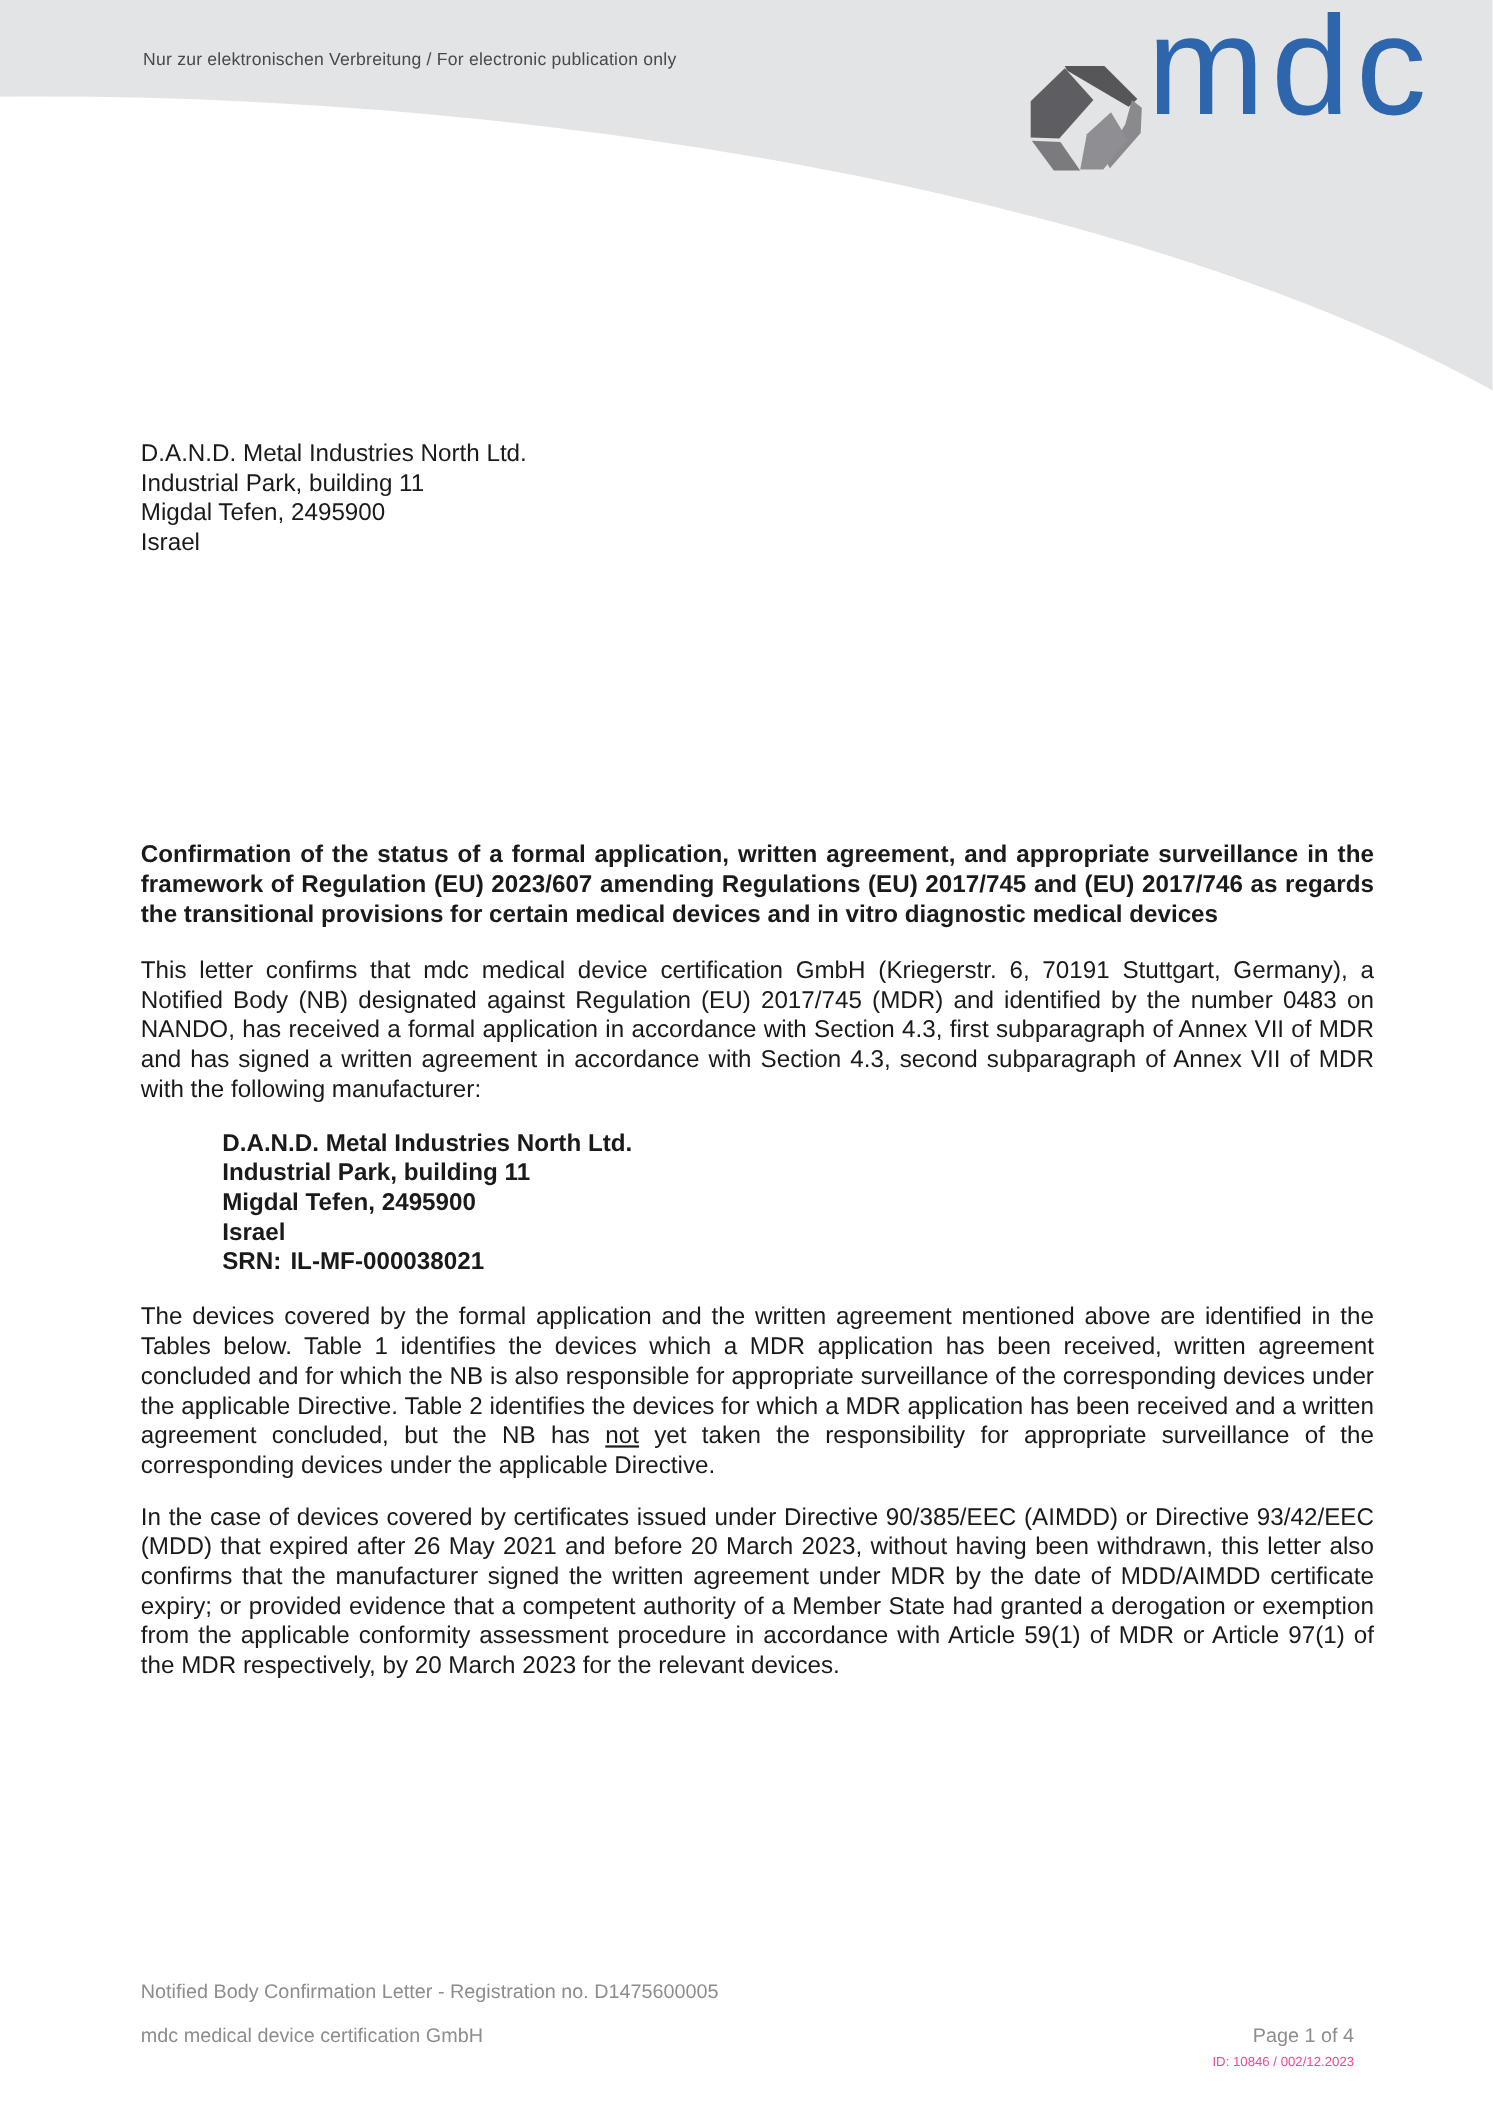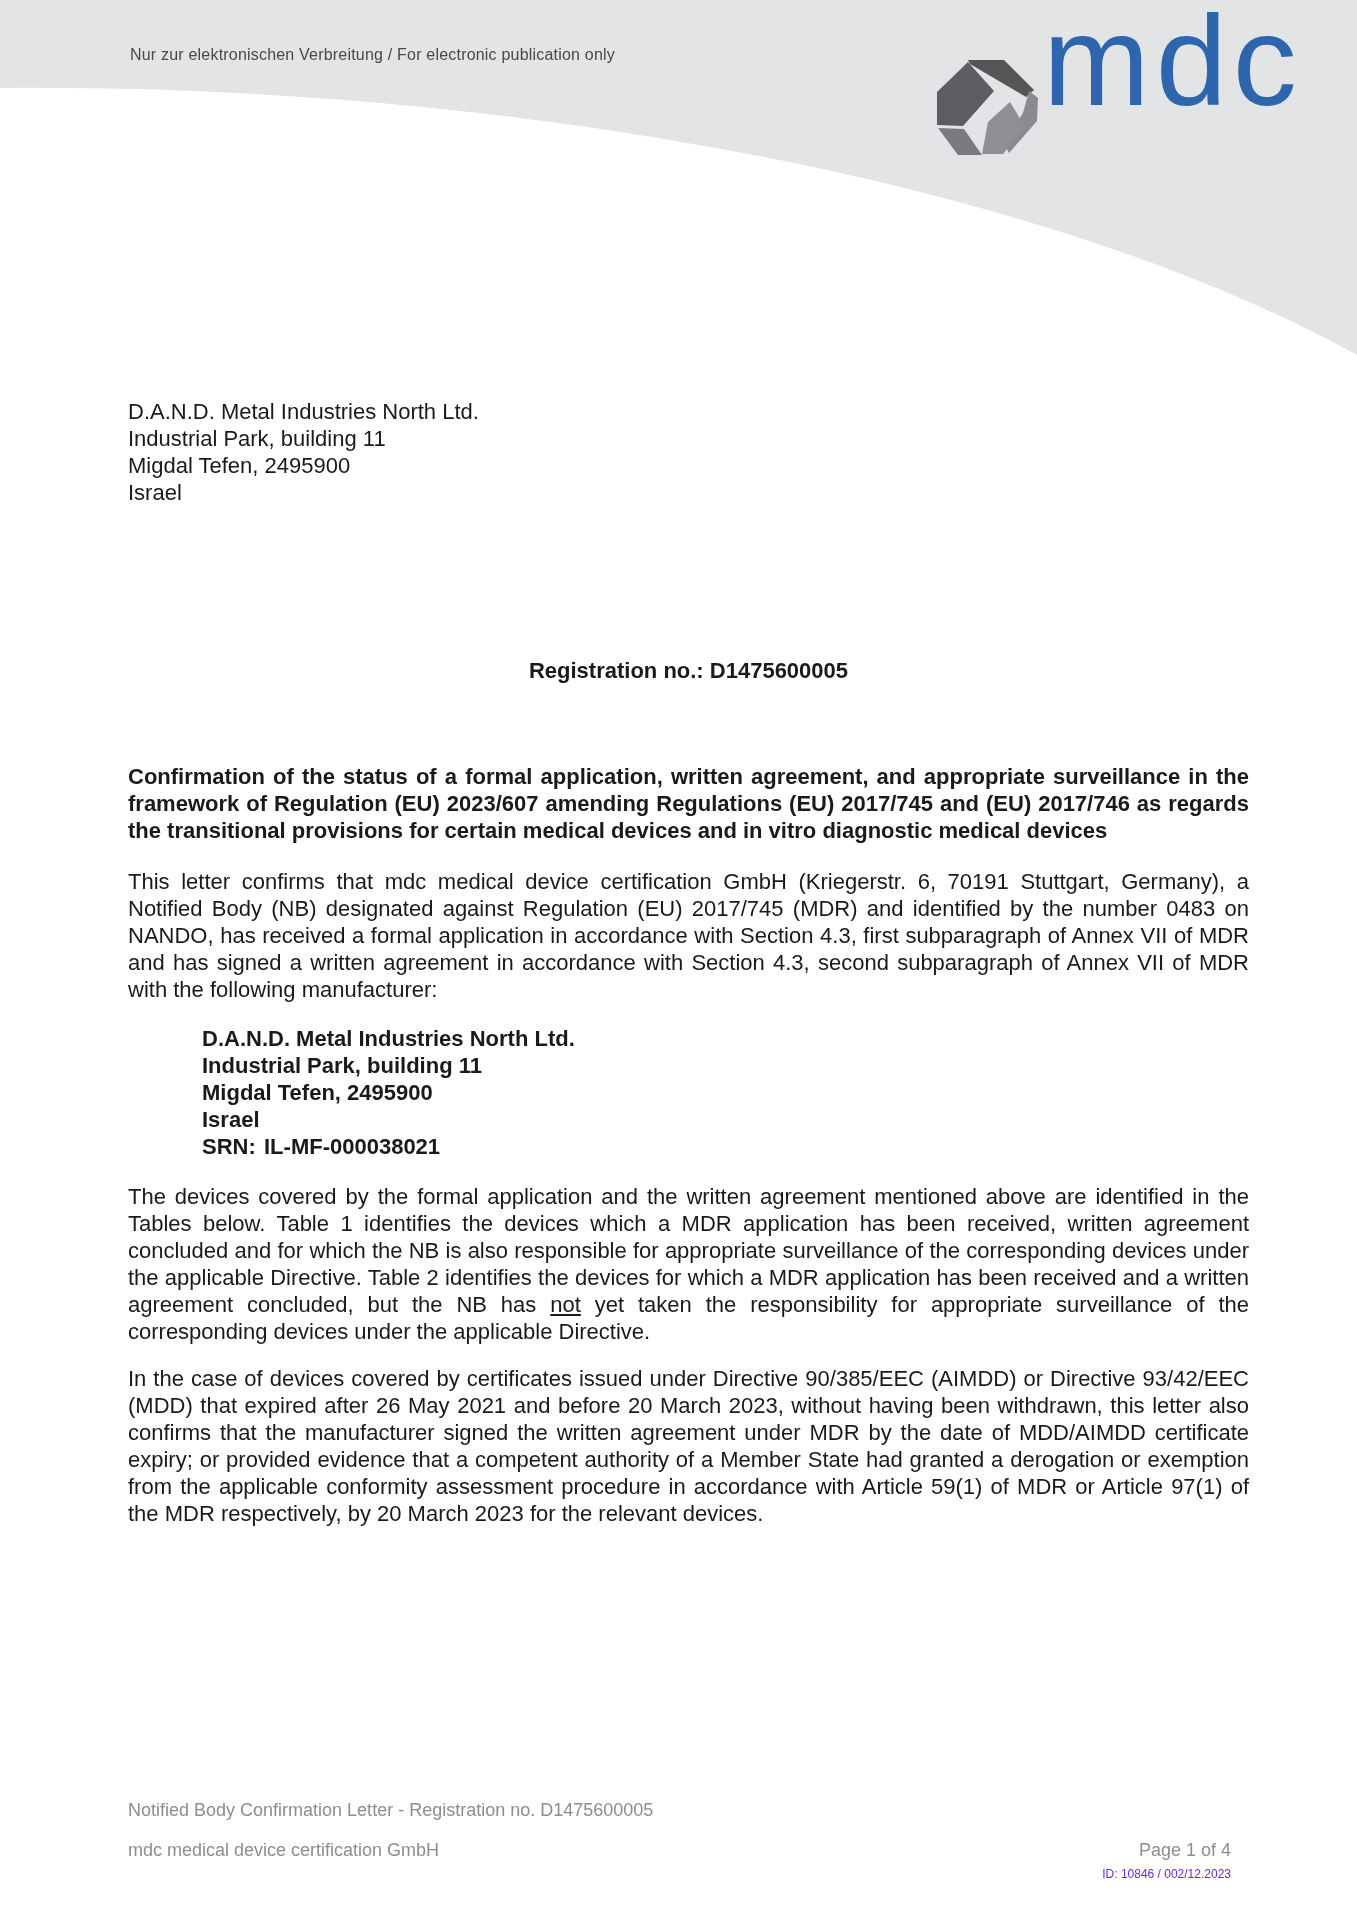--- a/index.html
+++ b/index.html
@@ -31,21 +31,21 @@
   .manufacturer{top:1025px;left:202px;width:1047px;font-weight:bold;}
   .srn-label{display:inline-block;min-width:62px;}
   .para2{top:1183px;text-align:justify;}
   .para3{top:1365px;text-align:justify;}
   .u{text-decoration:underline;}
   
   .footer-ref{position:absolute;left:128px;top:1800px;font-size:18px;color:#8b8d8f;}
   .footer-company{position:absolute;left:128px;top:1838px;font-size:18px;line-height:24px;color:#8b8d8f;text-align:right;}
   .footer-right{position:absolute;right:126px;top:1838px;text-align:right;color:#8b8d8f;}
   .footer-page{font-size:18px;line-height:24px;}
-  .footer-id{font-size:12px;line-height:16px;color:#6d28d9;margin-top:4px;}
+  .footer-id{font-size:12px;line-height:16px;color:#ec4899;margin-top:4px;}
 </style>
 </head>
 <body>
 
 <div class="page">
 
   <div>
     <svg class="header-swoosh" viewBox="0 0 1357 360" preserveAspectRatio="none" aria-hidden="true">
       <path d="M0,0 H1357 V355 C1050,185 520,83 0,88 Z" fill="#e3e4e6"></path>
     </svg>
@@ -64,21 +64,20 @@
     </div>
   </div>
 
   <div class="content recipient">
     <div>D.A.N.D. Metal Industries North Ltd.</div>
     <div>Industrial Park, building 11</div>
     <div>Migdal Tefen, 2495900</div>
     <div>Israel</div>
   </div>
 
-  <div class="content doc-reg">Registration no.: D1475600005</div>
 
 
   <div class="content subject">Confirmation of the status of a formal application, written agreement, and appropriate surveillance in the framework of Regulation (EU) 2023/607 amending Regulations (EU) 2017/745 and (EU) 2017/746 as regards the transitional provisions for certain medical devices and in vitro diagnostic medical devices</div>
 
   <div class="content para1">This letter confirms that mdc medical device certification GmbH (Kriegerstr. 6, 70191 Stuttgart, Germany), a Notified Body (NB) designated against Regulation (EU) 2017/745 (MDR) and identified by the number 0483 on NANDO, has received a formal application in accordance with Section 4.3, first subparagraph of Annex VII of MDR and has signed a written agreement in accordance with Section 4.3, second subparagraph of Annex VII of MDR with the following manufacturer:</div>
 
   <div class="content manufacturer">
     <div>D.A.N.D. Metal Industries North Ltd.</div>
     <div>Industrial Park, building 11</div>
     <div>Migdal Tefen, 2495900</div>

